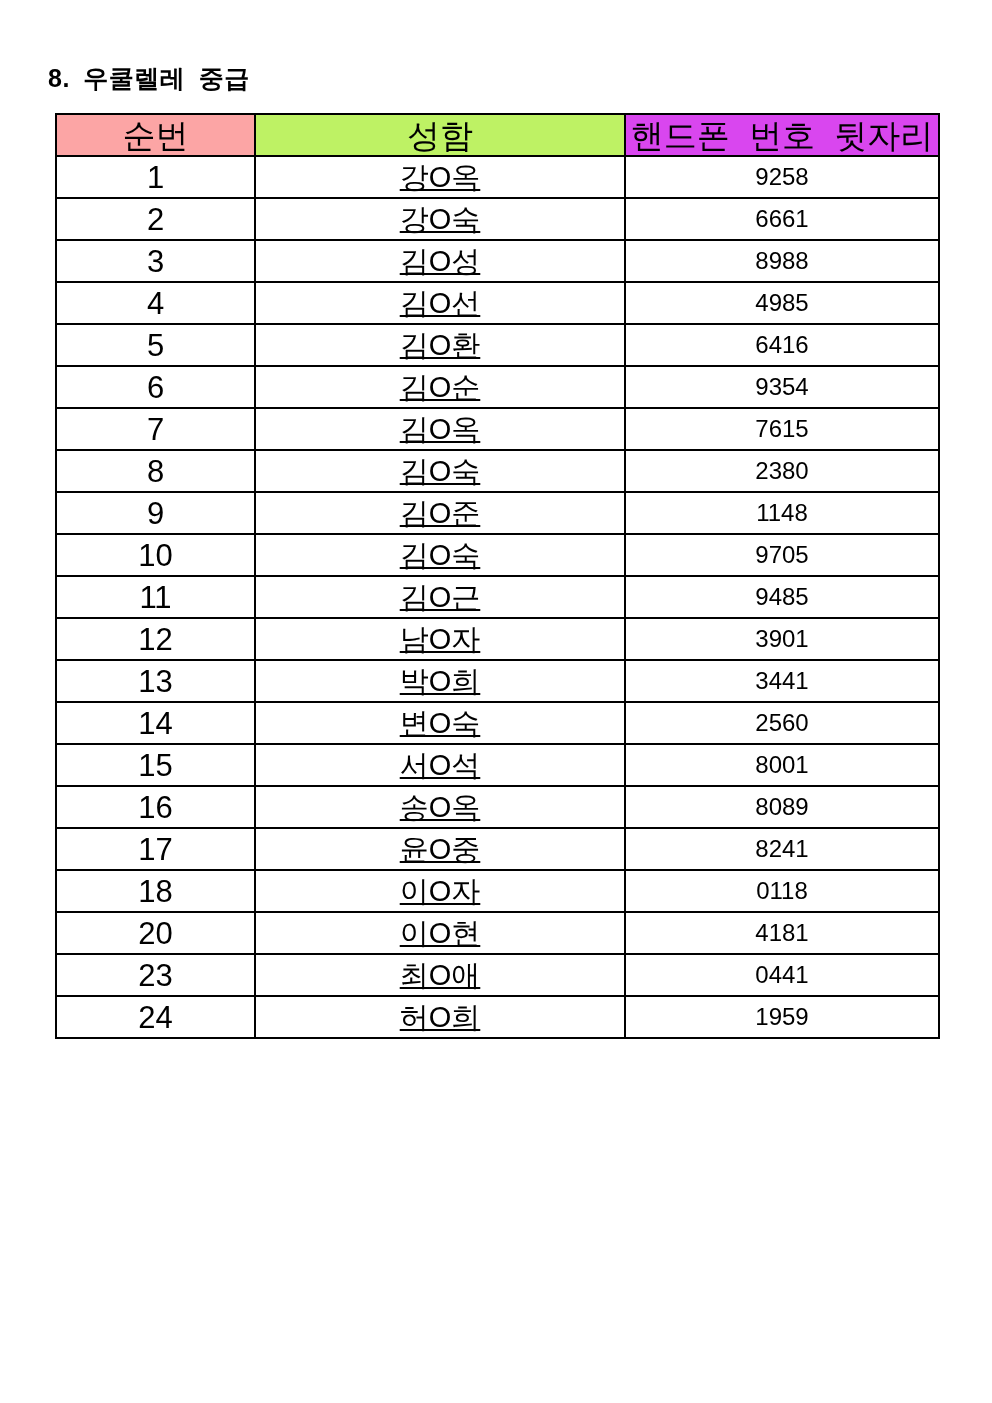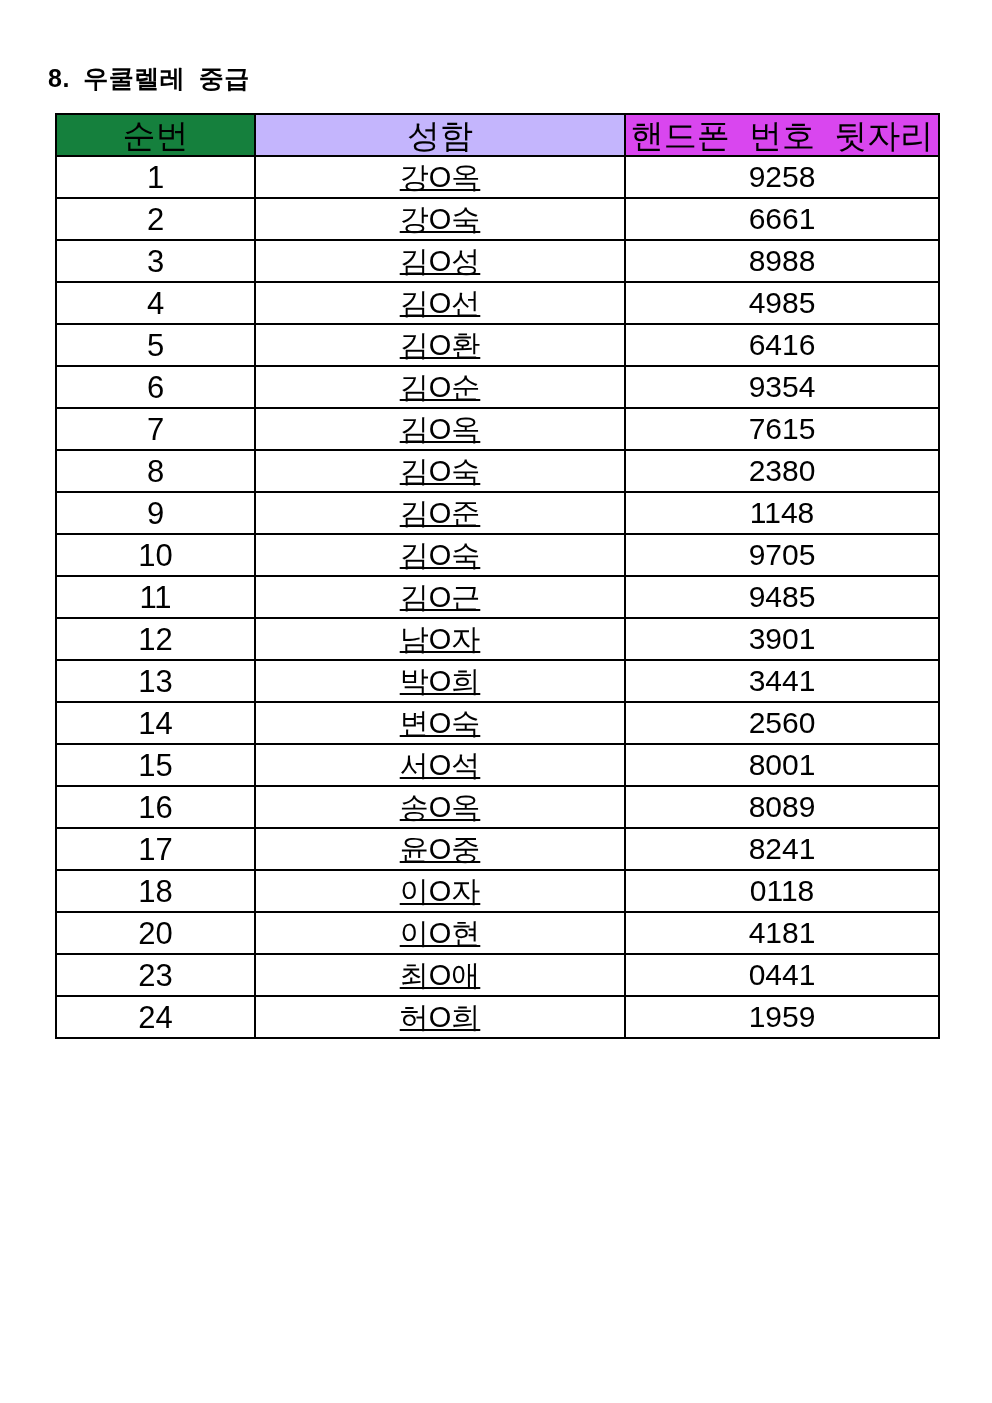--- a/index.html
+++ b/index.html
@@ -49,39 +49,39 @@
   table.roster col.col-name  { width: 370px; }
   table.roster col.col-phone { width: 314px; }
   table.roster th {
     font-weight: normal;
     font-size: 33px;
     word-spacing: 10px;
     line-height: 1;
   }
   td[data-name="row-number"] { font-size: 31px; line-height: 1; }
   td[data-name="row-name"]   { font-size: 29px; line-height: 1; text-decoration: underline; }
-  td[data-name="row-phone"]  { font-size: 30px; line-height: 1; }
+  td[data-name="row-phone"]  { font-size: 24px; line-height: 1; }
 </style>
 </head>
 <body>
 
 <div class="page" data-name="document-page">
 
   <div class="doc-title" data-name="page-title">8. 우쿨렐레 중급</div>
 
   <table class="roster" data-name="roster-table">
     <colgroup>
       <col class="col-no">
       <col class="col-name">
       <col class="col-phone">
     </colgroup>
     <thead>
       <tr data-name="header-row">
-        <th data-name="header-cell-no" style="background: #15803d;">순번</th>
-        <th data-name="header-cell-name" style="background: #c4b5fd;">성함</th>
+        <th data-name="header-cell-no" style="background: #fca5a5;">순번</th>
+        <th data-name="header-cell-name" style="background: #bef264;">성함</th>
         <th data-name="header-cell-phone" style="background: #d946ef;">핸드폰 번호 뒷자리</th>
       </tr>
     </thead>
     <tbody id="roster-body">
         <tr data-name="table-row">
           <td data-name="row-number">1</td>
           <td data-name="row-name">강O옥</td>
           <td data-name="row-phone">9258</td>
         </tr>
         <tr data-name="table-row">

